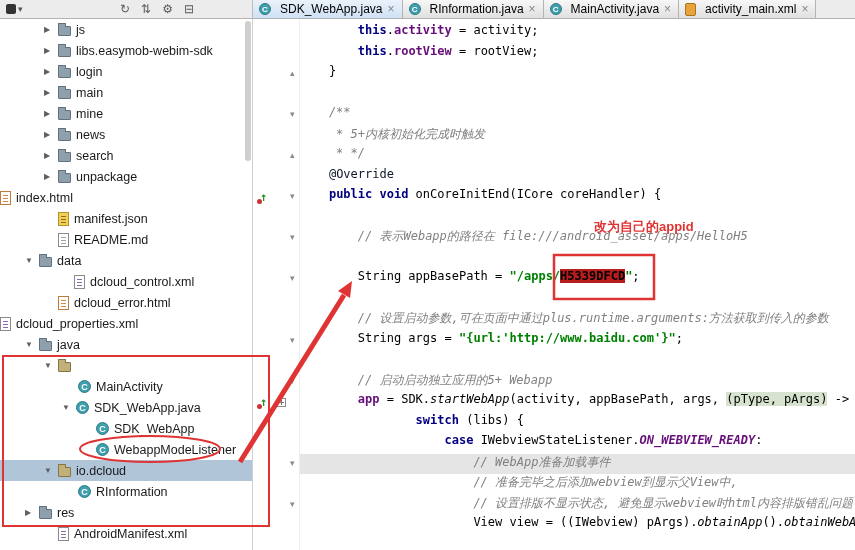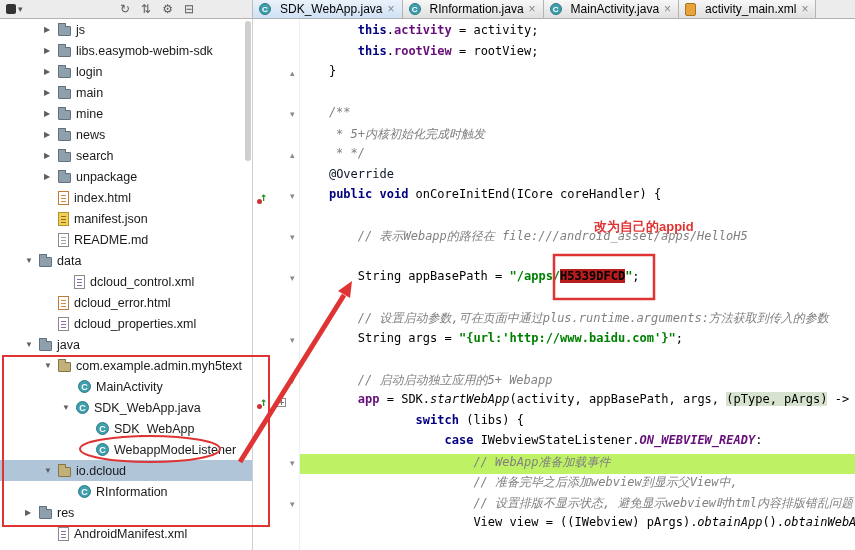--- a/index.html
+++ b/index.html
@@ -51,21 +51,21 @@
   .ic-xmlfile{width:11px;height:13px;background:#e9a33c;border:1px solid #a8751f;border-radius:2px;box-sizing:border-box}
 
   .tree-scrollbar{position:absolute;top:0;right:0;width:8px;height:100%}
   .tree-scroll-thumb{position:absolute;top:2px;right:1px;width:6px;height:140px;background:#cfcfcf;border-radius:3px}
 
   
   .editor{flex:1;position:relative;display:flex;overflow:hidden;background:#fff}
   .gutter{width:47px;flex:none;position:relative;box-sizing:border-box;border-right:1px solid #efefef;background:#fff}
   .code{flex:1;overflow:hidden;padding-top:4px}
   .code-line{height:20.5px;line-height:20.5px;font:12px "DejaVu Sans Mono",monospace;white-space:pre;color:#000}
-  .code-line.line-hl{background:#bef264}
+  .code-line.line-hl{background:#e5e5e5}
   .tk-kw{color:#000080;font-weight:bold}
   .tk-fld{color:#660e7a;font-weight:600}
   .tk-str{color:#008000;font-weight:bold}
   .tk-com{color:#808080;font-style:italic}
   .tk-ann{color:#0f172a}
   .tk-cst{color:#660e7a;font-weight:bold;font-style:italic}
   .tk-stc{font-style:italic}
   .tk-idhl{background:#b91c1c;color:#000;font-weight:bold}
   .tk-hlg{background:#d7e2cf}
 
@@ -158,21 +158,21 @@
         <div class="tree-row" style="padding-left: 44px;">
           <span class="tree-arrow">▶</span>
           <span class="ic ic-folder"></span>
           <span>search</span>
         </div>
         <div class="tree-row" style="padding-left: 44px;">
           <span class="tree-arrow">▶</span>
           <span class="ic ic-folder"></span>
           <span>unpackage</span>
         </div>
-        <div class="tree-row" style="padding-left: 58px; text-align: center;">
+        <div class="tree-row" style=" text-align: center;">
           <span class="ic ic-html"></span>
           <span>index.html</span>
         </div>
         <div class="tree-row" style="padding-left: 58px;">
           <span class="ic ic-json"></span>
           <span>manifest.json</span>
         </div>
         <div class="tree-row" style="padding-left: 58px;">
           <span class="ic ic-file"></span>
           <span>README.md</span>
@@ -183,33 +183,32 @@
           <span>data</span>
         </div>
         <div class="tree-row" style="padding-left: 74px;">
           <span class="ic ic-xml"></span>
           <span>dcloud_control.xml</span>
         </div>
         <div class="tree-row" style="padding-left: 58px;">
           <span class="ic ic-html"></span>
           <span>dcloud_error.html</span>
         </div>
-        <div class="tree-row" style="padding-left: 58px;">
+        <div class="tree-row" style="">
           <span class="ic ic-xml"></span>
           <span>dcloud_properties.xml</span>
         </div>
         <div class="tree-row" style="padding-left: 25px;">
           <span class="tree-arrow">▼</span>
           <span class="ic ic-folder"></span>
           <span>java</span>
         </div>
         <div class="tree-row" style="padding-left: 44px;">
           <span class="tree-arrow">▼</span>
           <span class="ic ic-package"></span>
-          <span>com.example.admin.myh5text</span>
         </div>
         <div class="tree-row" style="padding-left: 78px;">
           <span class="ic ic-class">C</span>
           <span>MainActivity</span>
         </div>
         <div class="tree-row" style="padding-left: 62px;">
           <span class="tree-arrow">▼</span>
           <span class="ic ic-class">C</span>
           <span>SDK_WebApp.java</span>
         </div>

